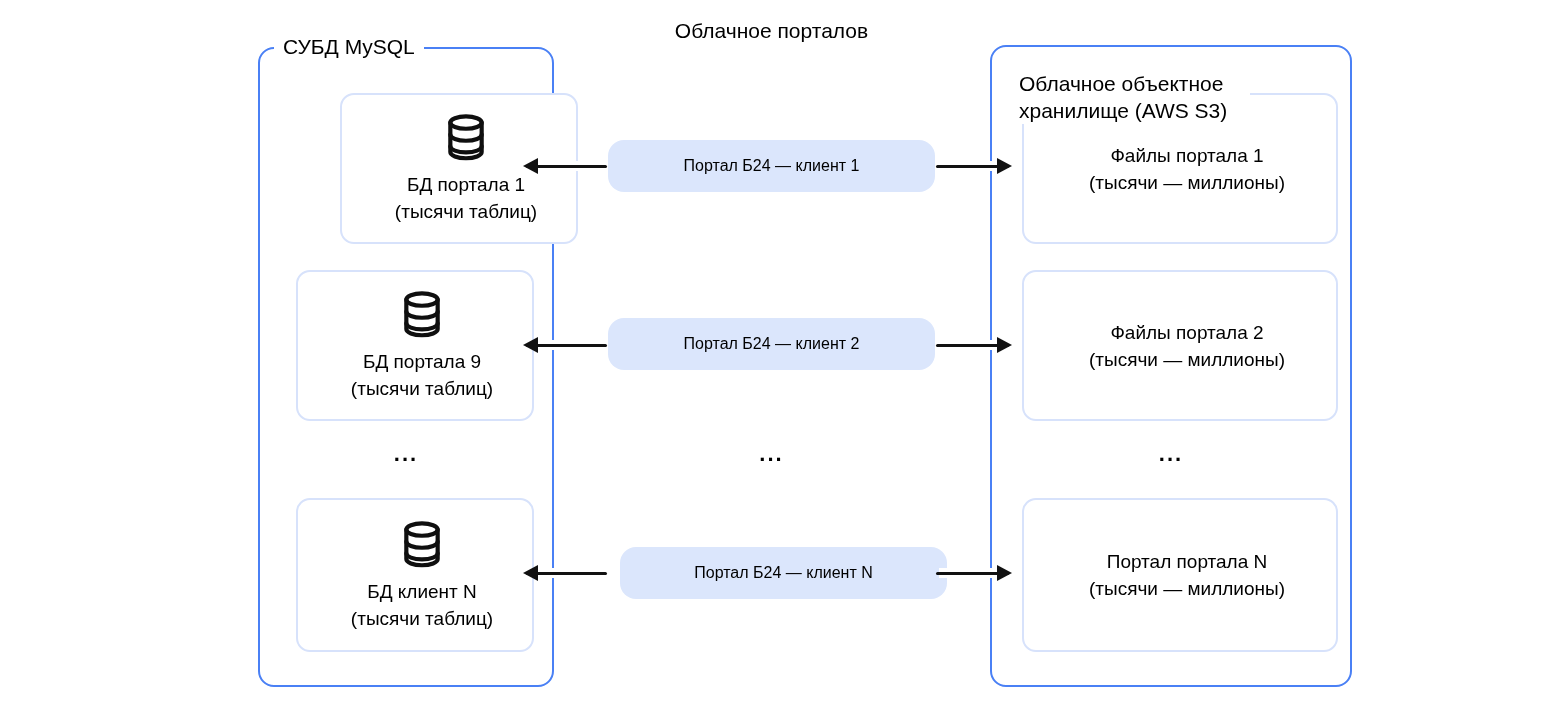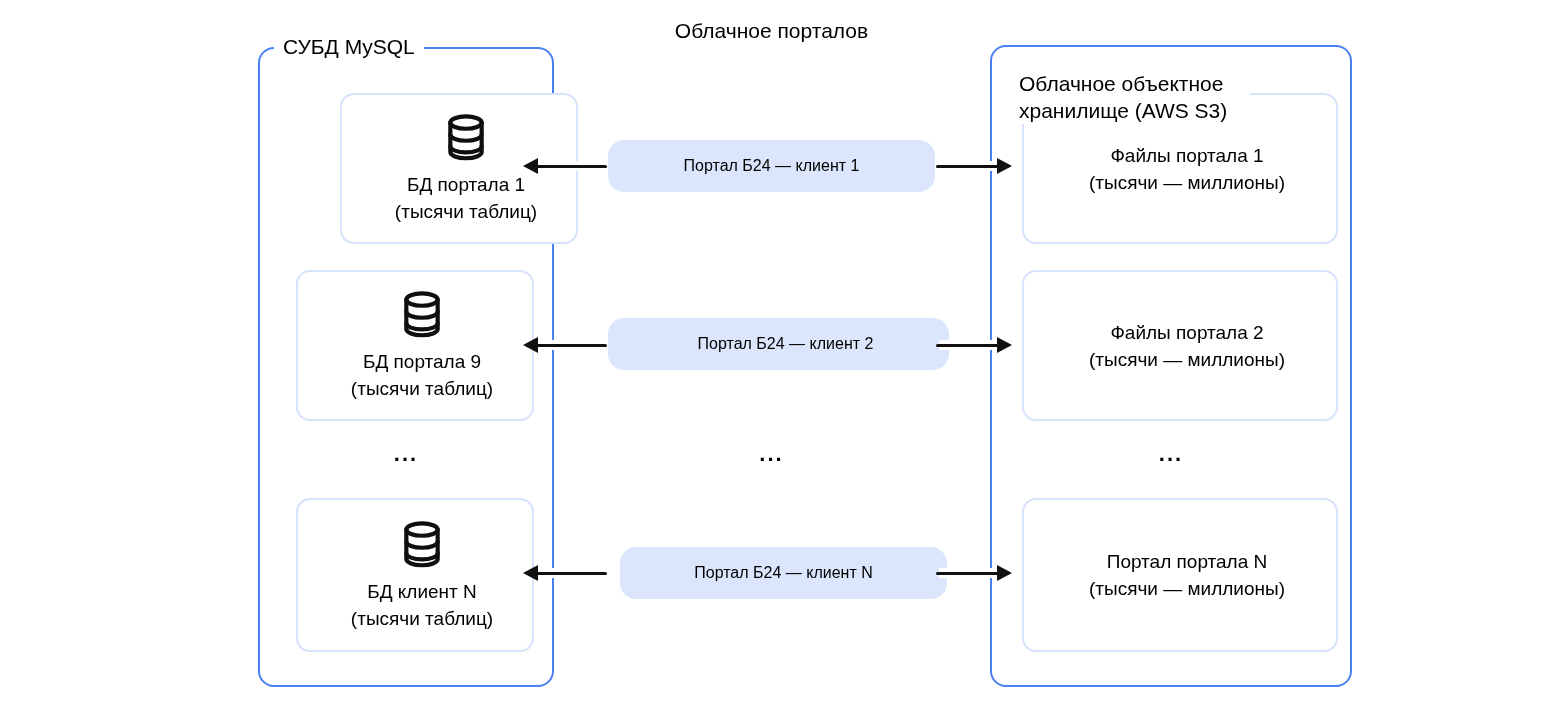--- a/index.html
+++ b/index.html
@@ -154,21 +154,21 @@
     </svg>
     <div class="card-title">БД клиент N</div>
     <div class="card-sub">(тысячи таблиц)</div>
   </div>
 
   <div class="mid-title">Облачное порталов</div>
 
   <div class="pill" style="top:140px;">
     <span>Портал Б24 — клиент 1</span>
   </div>
-  <div class="pill" style="top:318px;padding-left:14px;">
+  <div class="pill" style="top:318px;">
     <span>Портал Б24 — клиент 2</span>
   </div>
   <div class="ellipsis" style="left:608px; top:442px; width:327px;">...</div>
   <div class="pill" style="top:547px;margin-left:12px;">
     <span>Портал Б24 — клиент N</span>
   </div>
 
   <div class="arrow to-left" style="left:523px; top:158px; width:87px;">
     <div class="halo"></div>
       <div class="shaft"></div>

